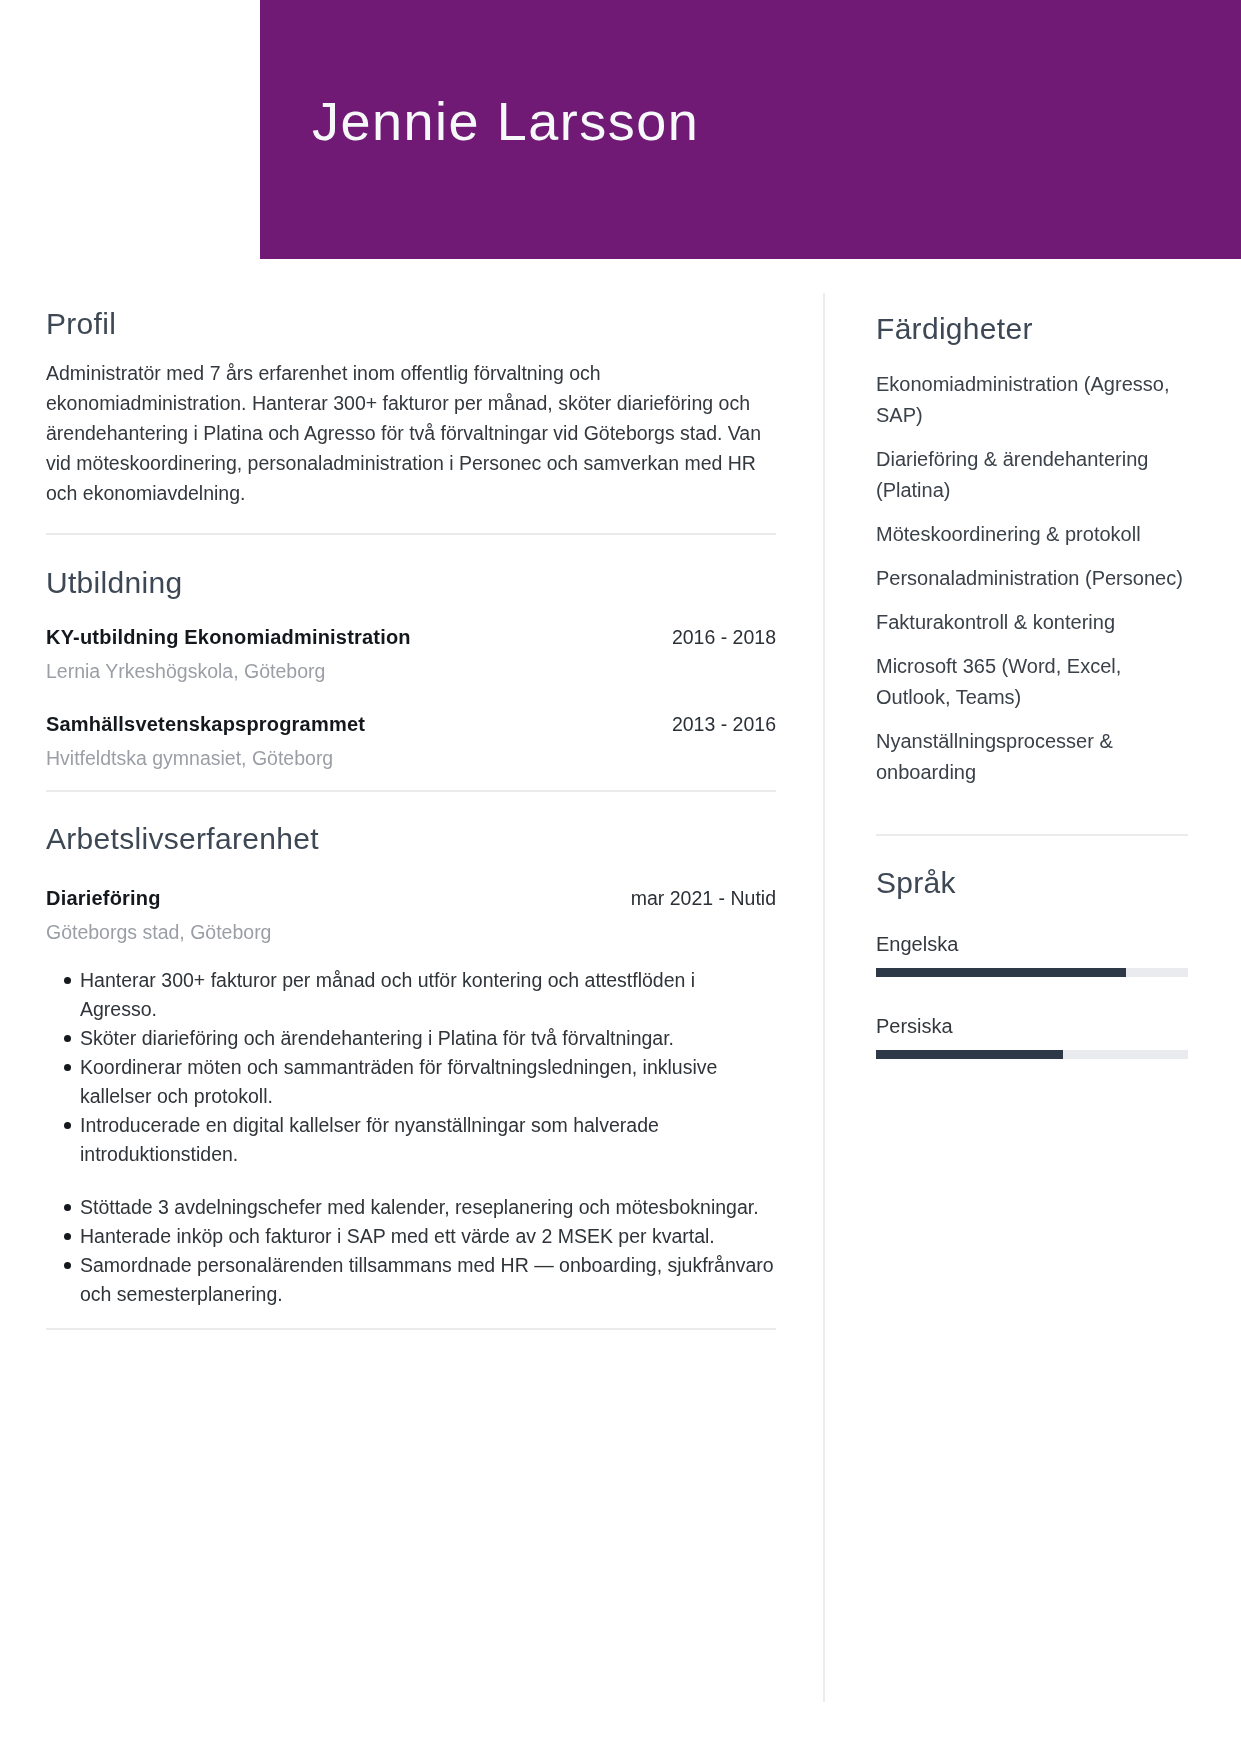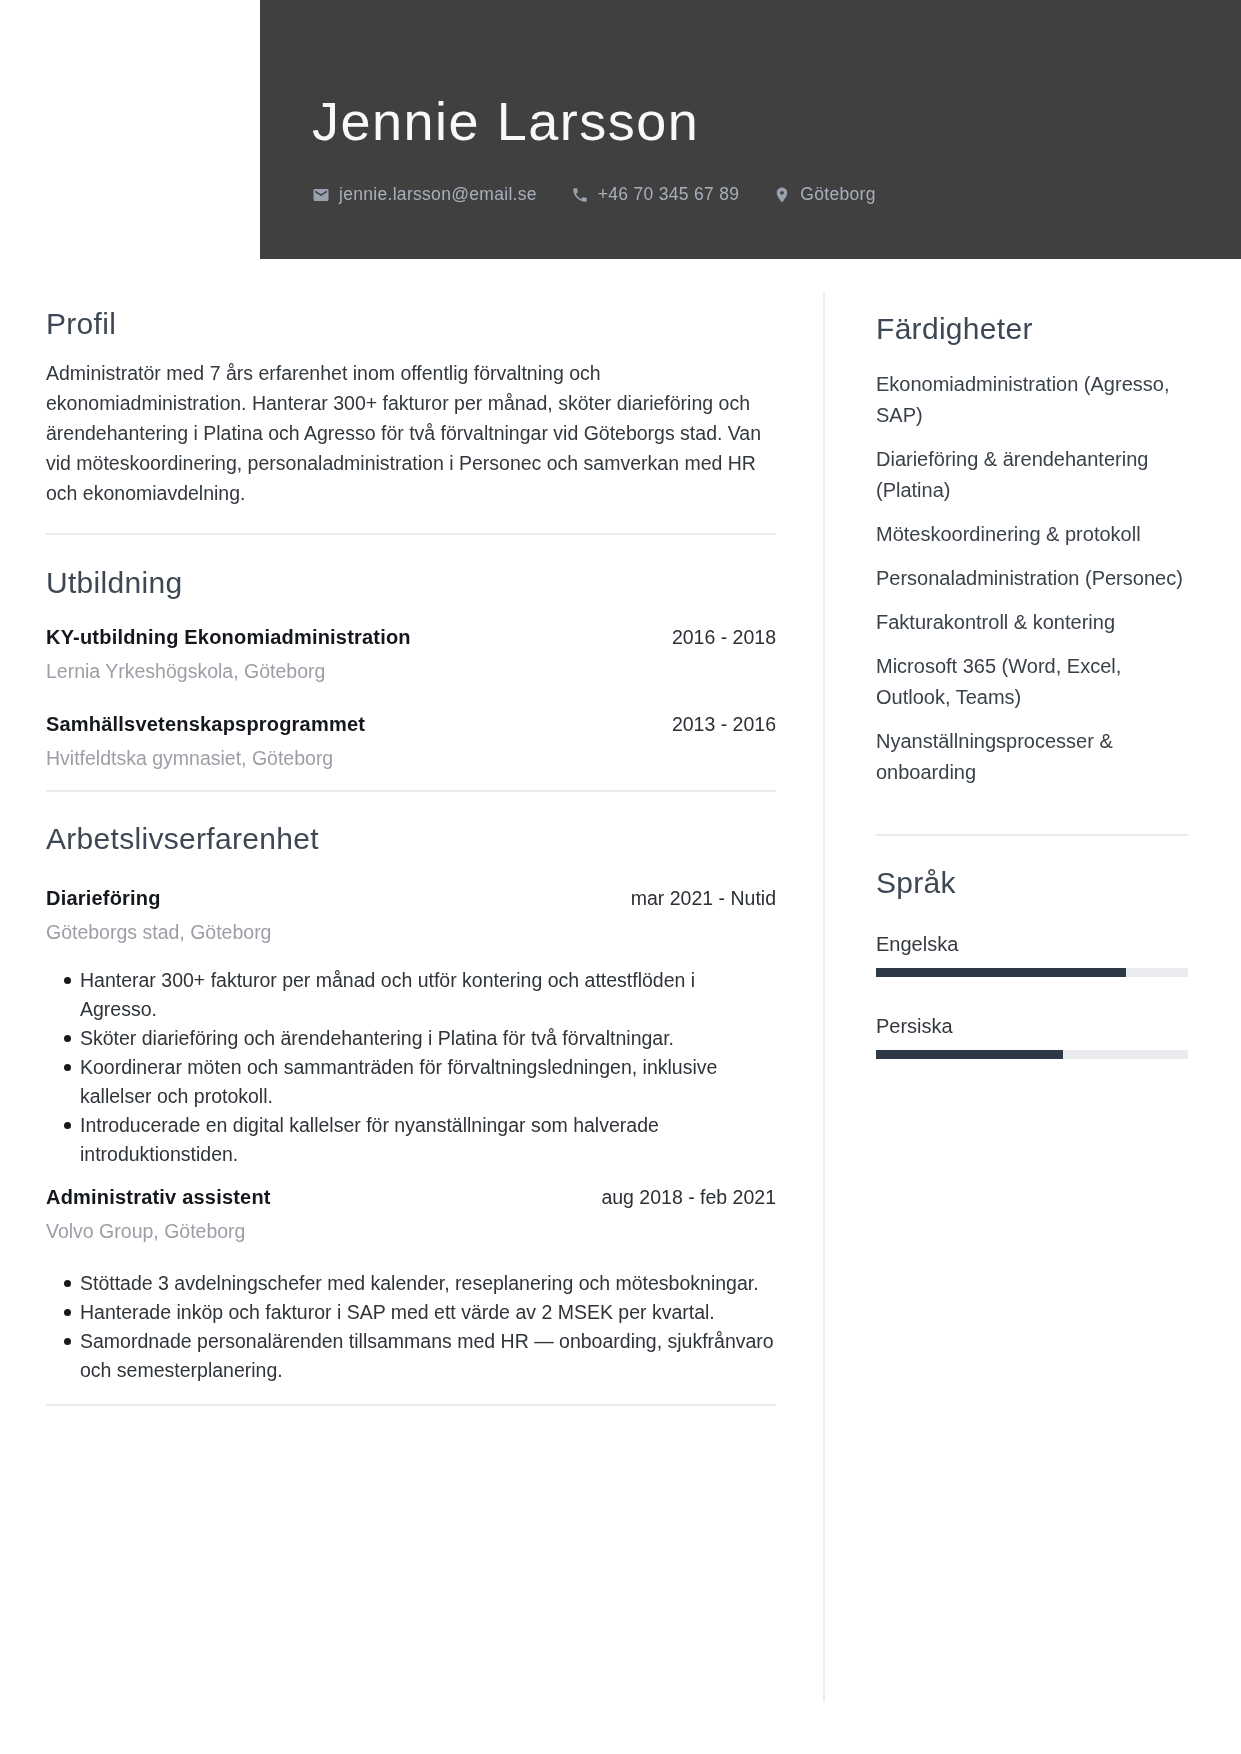--- a/index.html
+++ b/index.html
@@ -16,21 +16,21 @@
     margin: 0 auto;
     background: #ffffff;
     overflow: hidden;
   }
 
   
   .header {
     position: absolute;
     top: 0; left: 260px; right: 0;
     height: 259px;
-    background: #404040;
+    background: #701a75;
   }
   .name {
     position: absolute;
     left: 52px; top: 90px;
     font-size: 54px;
     font-weight: 300;
     letter-spacing: 1.5px;
     color: #f6f8f9;
     white-space: nowrap;
   }
@@ -146,40 +146,20 @@
   }
   .language-bar-fill { height: 100%; background: #2e3947; }
 </style>
 </head>
 <body>
 
 <div class="page">
 
   <header class="header">
     <div class="name">Jennie Larsson</div>
-    <div class="contact">
-      <span class="contact-item">
-        <svg viewBox="0 0 24 24" aria-hidden="true">
-          <path d="M20 4H4c-1.1 0-2 .9-2 2v12c0 1.1.9 2 2 2h16c1.1 0 2-.9 2-2V6c0-1.1-.9-2-2-2zm0 4.2-8 5-8-5V6l8 5 8-5v2.2z"></path>
-        </svg>
-        <span>jennie.larsson@email.se</span>
-      </span>
-      <span class="contact-item">
-        <svg viewBox="0 0 24 24" aria-hidden="true">
-          <path d="M6.62 10.79c1.44 2.83 3.76 5.14 6.59 6.59l2.2-2.2c.27-.27.67-.36 1.02-.24 1.12.37 2.33.57 3.57.57.55 0 1 .45 1 1V20c0 .55-.45 1-1 1-9.39 0-17-7.61-17-17 0-.55.45-1 1-1h3.5c.55 0 1 .45 1 1 0 1.25.2 2.45.57 3.57.11.35.03.74-.25 1.02l-2.2 2.2z"></path>
-        </svg>
-        <span>+46 70 345 67 89</span>
-      </span>
-      <span class="contact-item">
-        <svg viewBox="0 0 24 24" aria-hidden="true">
-          <path d="M12 2C8.13 2 5 5.13 5 9c0 5.25 7 13 7 13s7-7.75 7-13c0-3.87-3.13-7-7-7zm0 9.5c-1.38 0-2.5-1.12-2.5-2.5S10.62 6.5 12 6.5s2.5 1.12 2.5 2.5-1.12 2.5-2.5 2.5z"></path>
-        </svg>
-        <span>Göteborg</span>
-      </span>
-    </div>
   </header>
 
   <div class="content">
 
     <div class="col-left">
 
       <h2 class="section-title profile-title">Profil</h2>
       <p class="profile-text">Administratör med 7 års erfarenhet inom offentlig förvaltning och ekonomiadministration. Hanterar 300+ fakturor per månad, sköter diarieföring och ärendehantering i Platina och Agresso för två förvaltningar vid Göteborgs stad. Van vid möteskoordinering, personaladministration i Personec och samverkan med HR och ekonomiavdelning.</p>
 
       <hr class="hrule rule-after-profile">
@@ -218,27 +198,20 @@
 
           <li>Hanterar 300+ fakturor per månad och utför kontering och attestflöden i Agresso.</li>
 
           <li>Sköter diarieföring och ärendehantering i Platina för två förvaltningar.</li>
 
           <li>Koordinerar möten och sammanträden för förvaltningsledningen, inklusive kallelser och protokoll.</li>
 
           <li>Introducerade en digital kallelser för nyanställningar som halverade introduktionstiden.</li>
         </ul>
 
-      <div class="entry job-header job2">
-        <div class="entry-row">
-          <span class="entry-title">Administrativ assistent</span>
-          <span class="entry-date">aug 2018 - feb 2021</span>
-        </div>
-        <div class="entry-sub">Volvo Group, Göteborg</div>
-      </div>
 
       <ul class="bullets bullets-2">
 
           <li>Stöttade 3 avdelningschefer med kalender, reseplanering och mötesbokningar.</li>
 
           <li>Hanterade inköp och fakturor i SAP med ett värde av 2 MSEK per kvartal.</li>
 
           <li>Samordnade personalärenden tillsammans med HR — onboarding, sjukfrånvaro och semesterplanering.</li>
         </ul>
 

